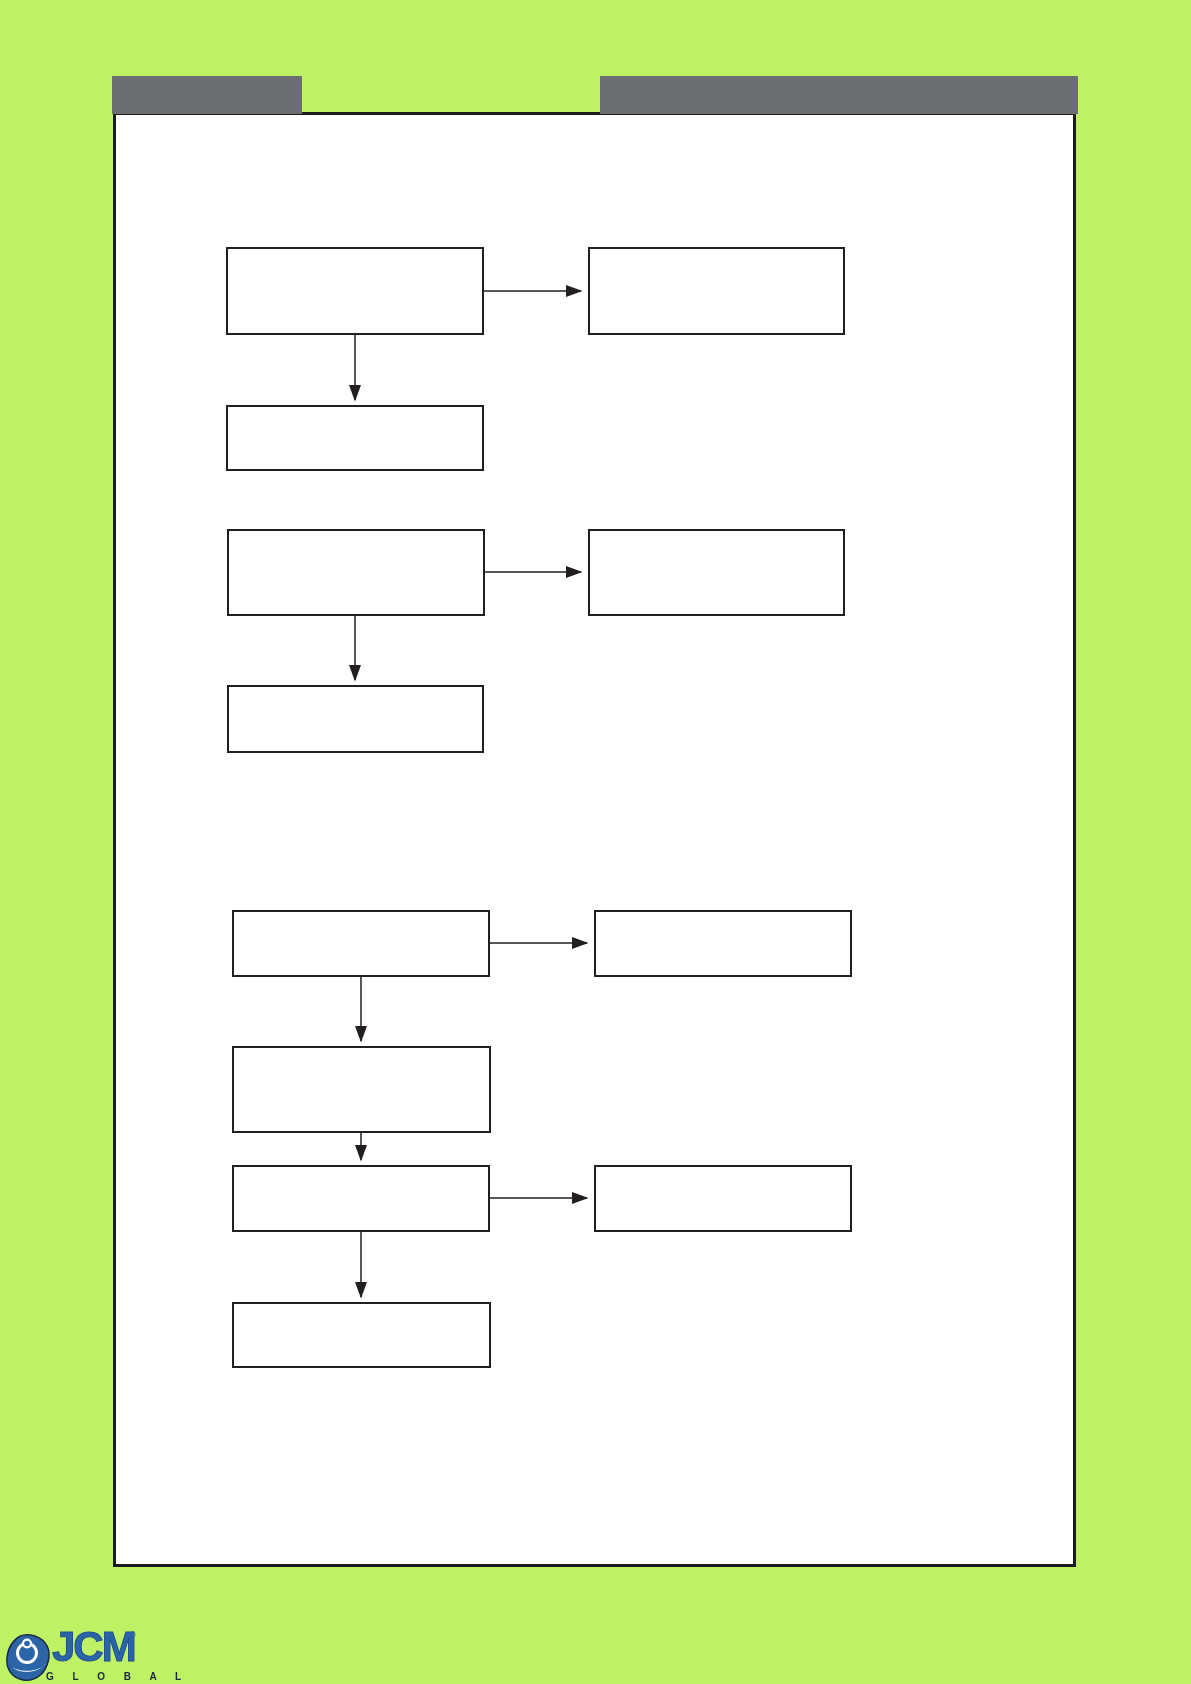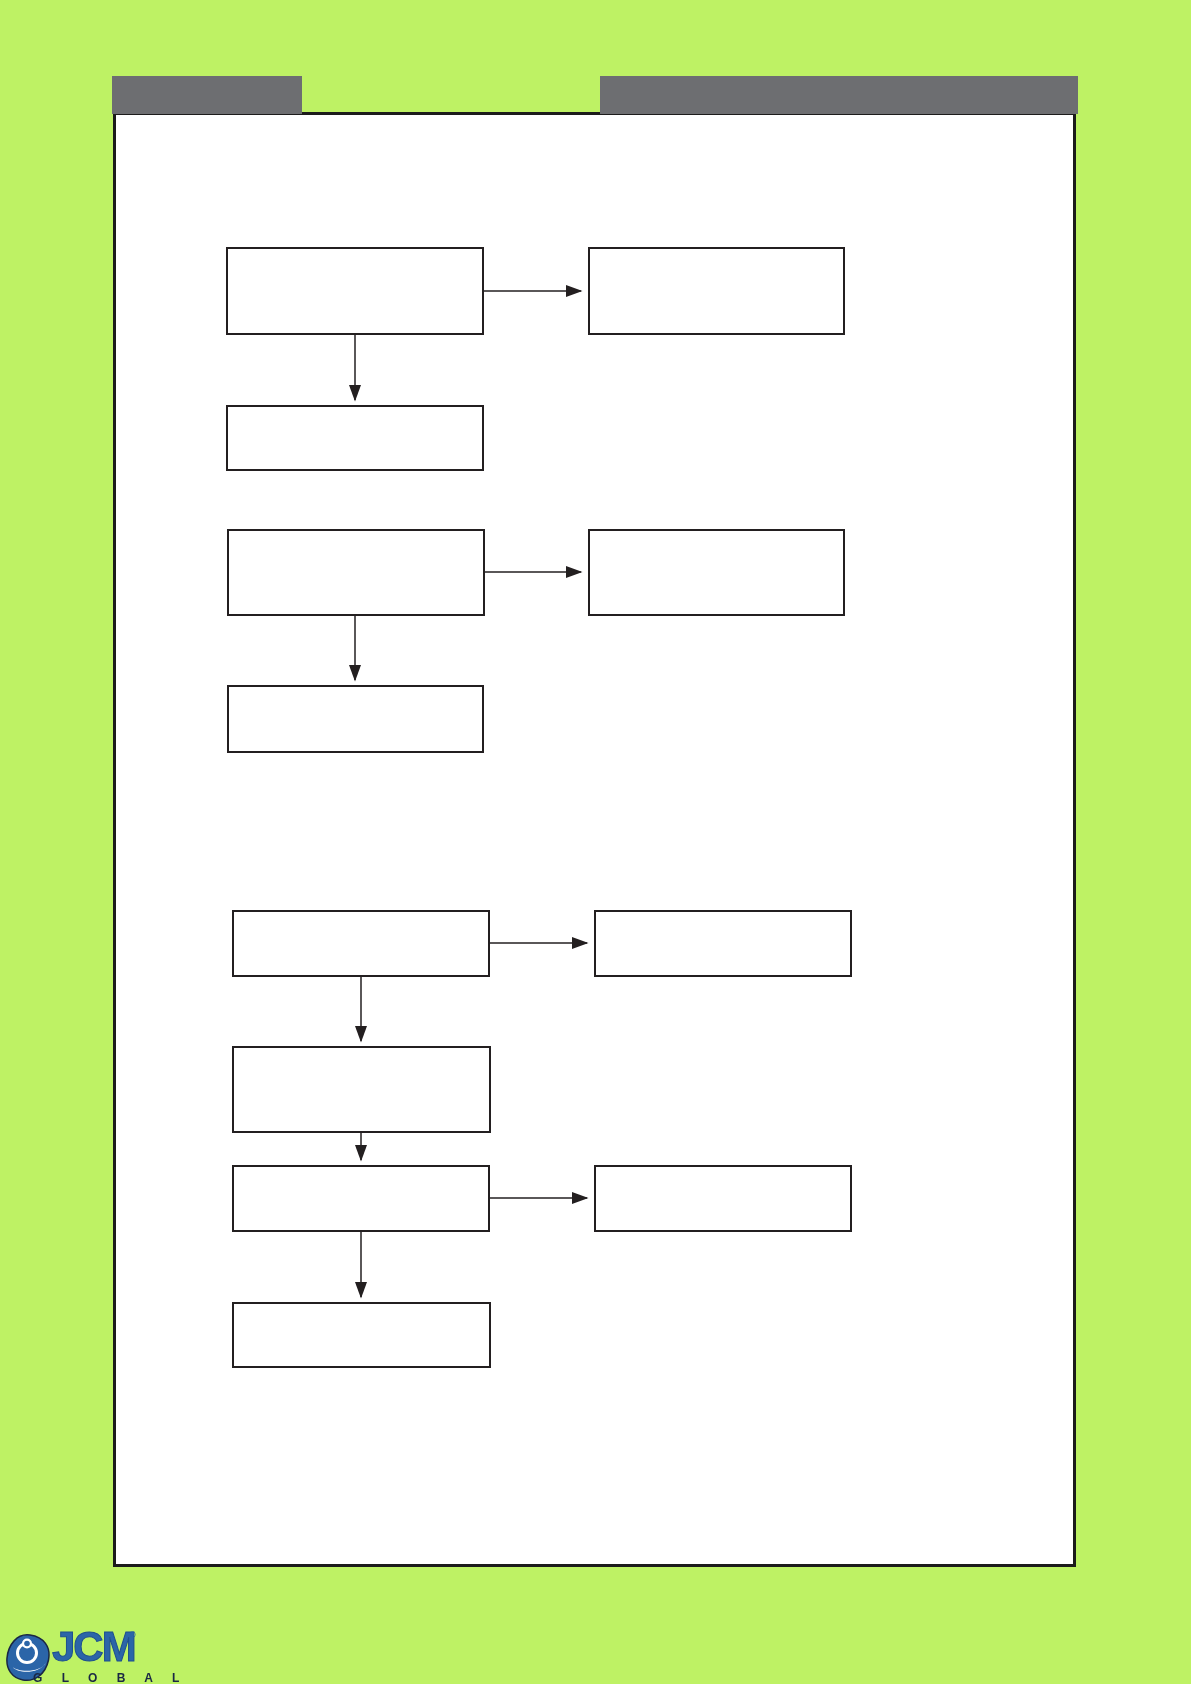--- a/index.html
+++ b/index.html
@@ -35,22 +35,22 @@
     position:absolute;left:47px;top:-11px;
     font-size:42px;font-weight:bold;letter-spacing:-2px;
     color:#2b65a8;
     -webkit-text-stroke:1px #1d4f8f;
   }
   .logo-reg{
     position:absolute;left:124px;top:-4px;
     font-size:9px;font-weight:bold;color:#2b65a8;
   }
   .logo-global{
-    position:absolute;left:28px;top:37px;
-    font-size:12px;font-weight:bold;letter-spacing:8px;
+    position:absolute;left:41px;top:37px;
+    font-size:10px;font-weight:bold;letter-spacing:8px;
     color:#1a2744;white-space:nowrap;
   }
 </style>
 </head>
 <body>
 
 <div class="page">
 
   <div class="hbar hbar-left" style="background: rgb(109, 110, 113);"></div>
   <div class="hbar hbar-right" style="background: rgb(109, 110, 113);"></div>

